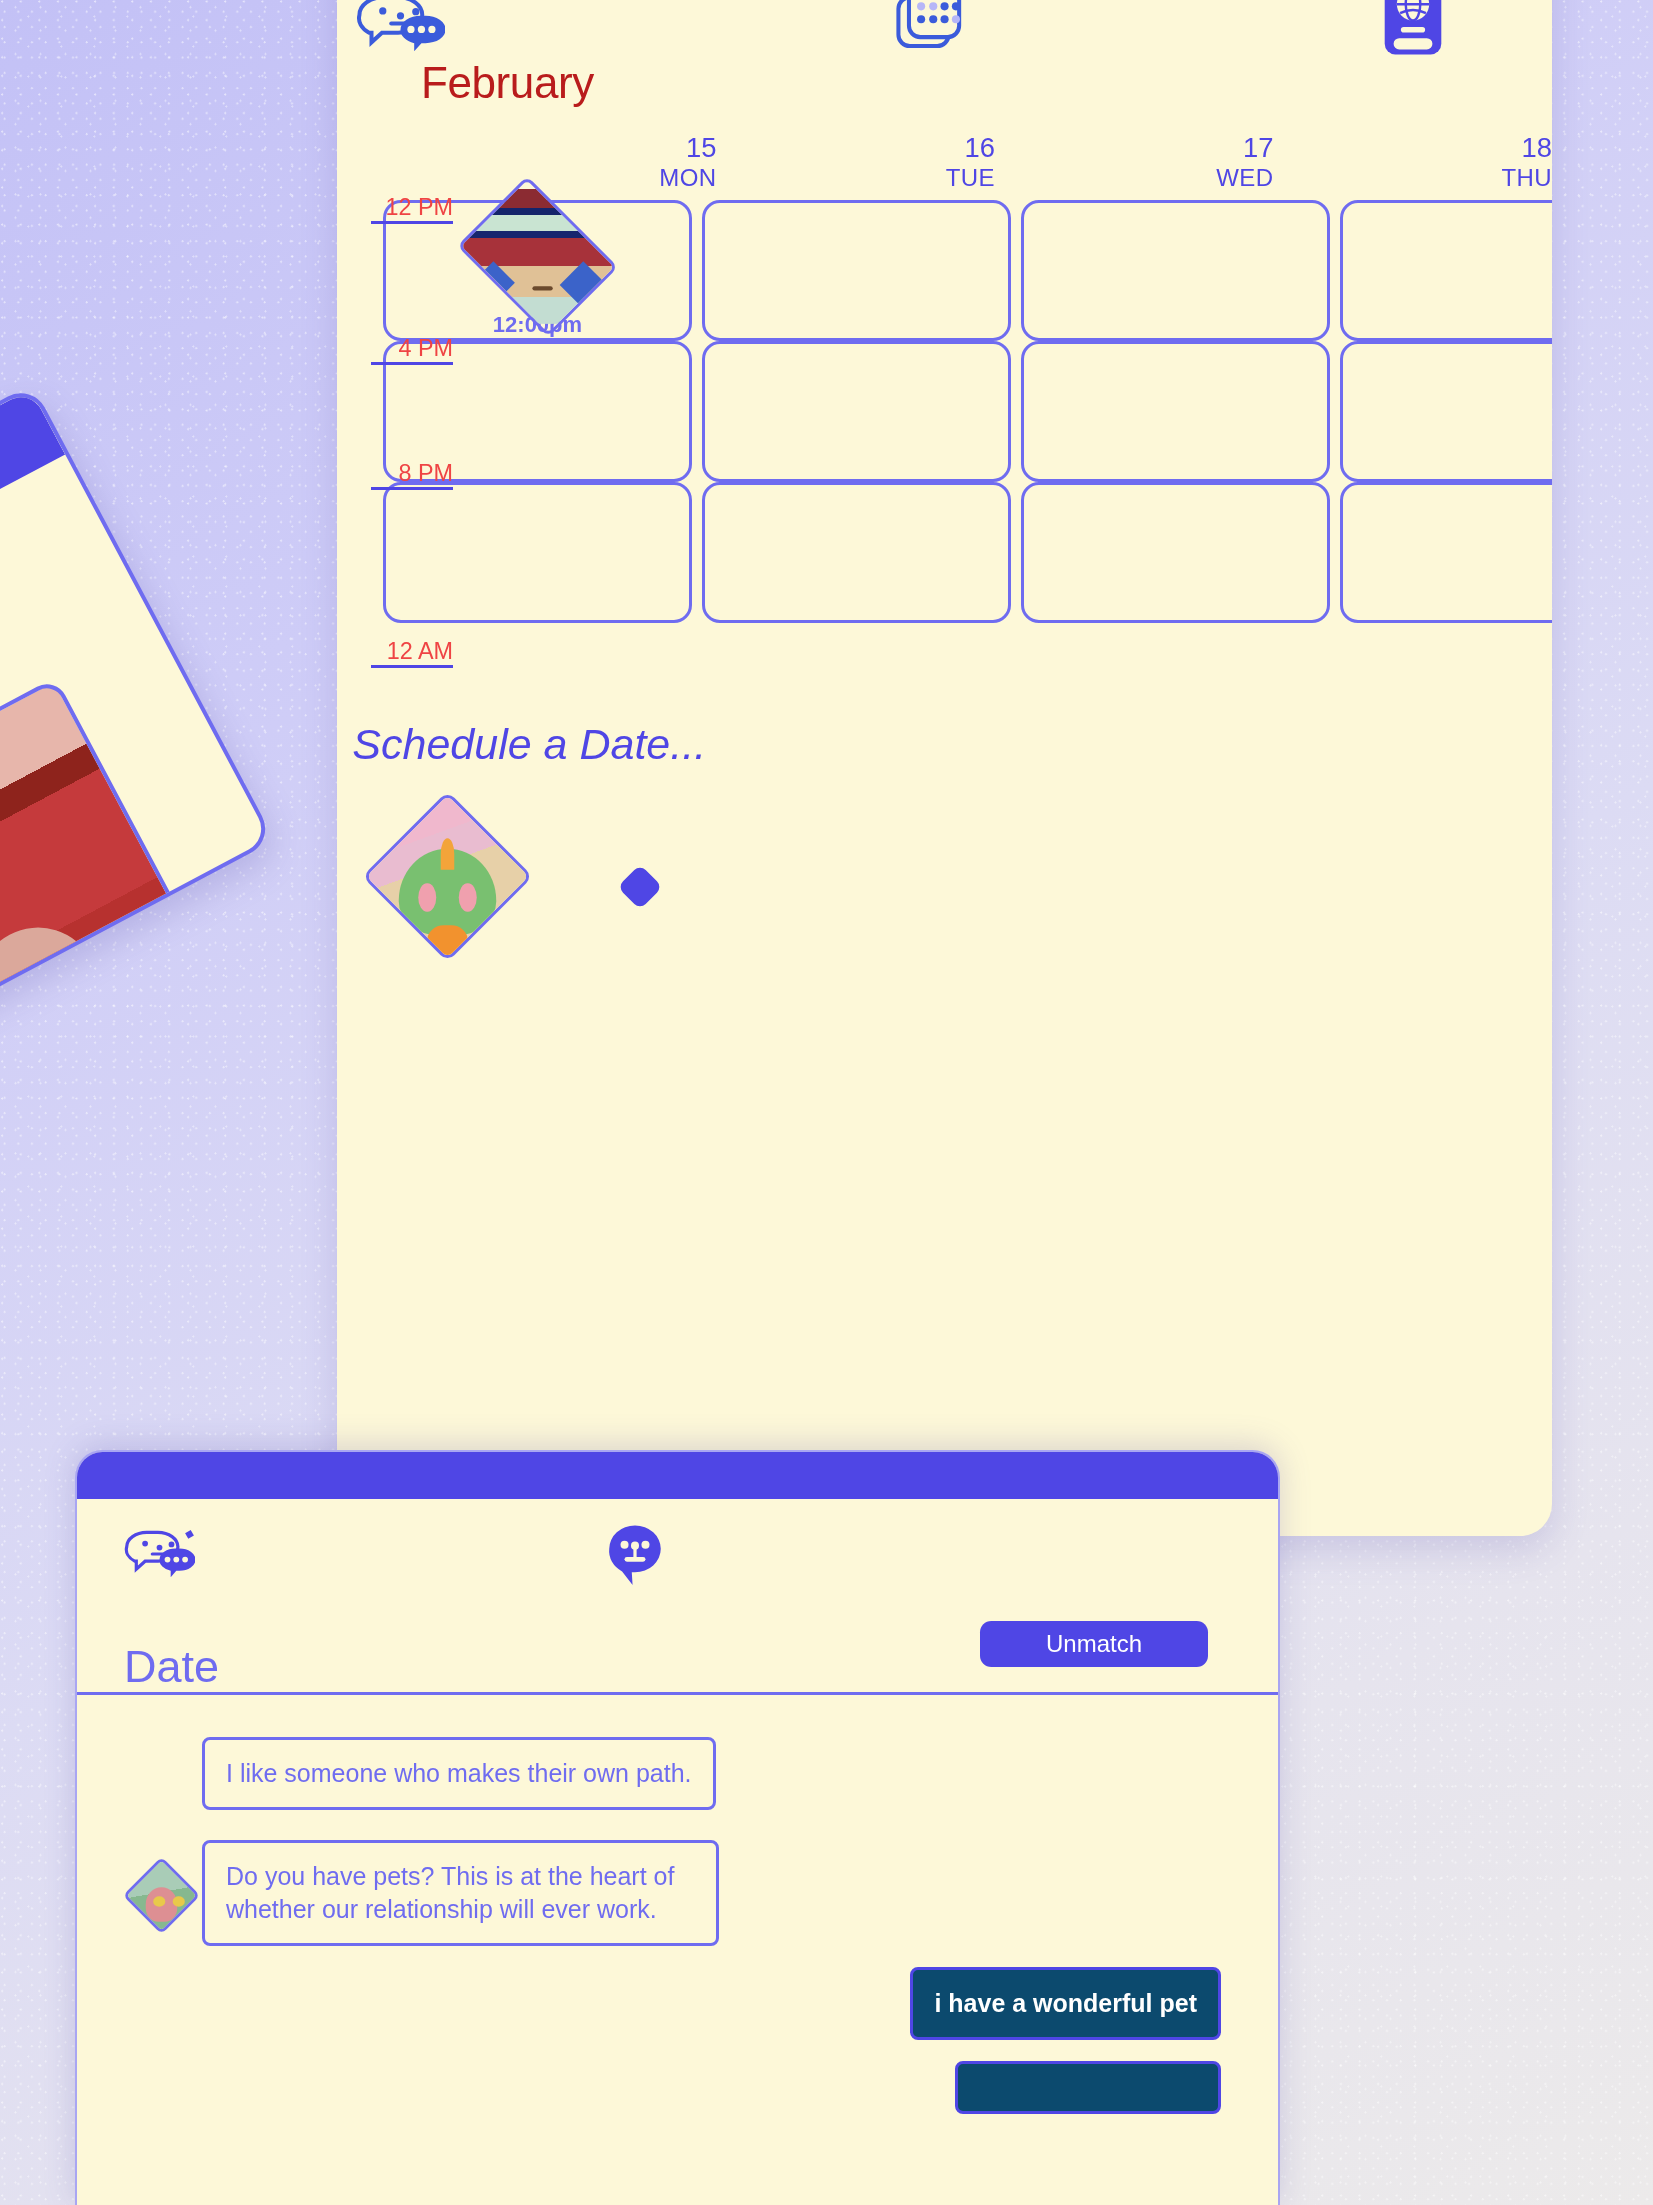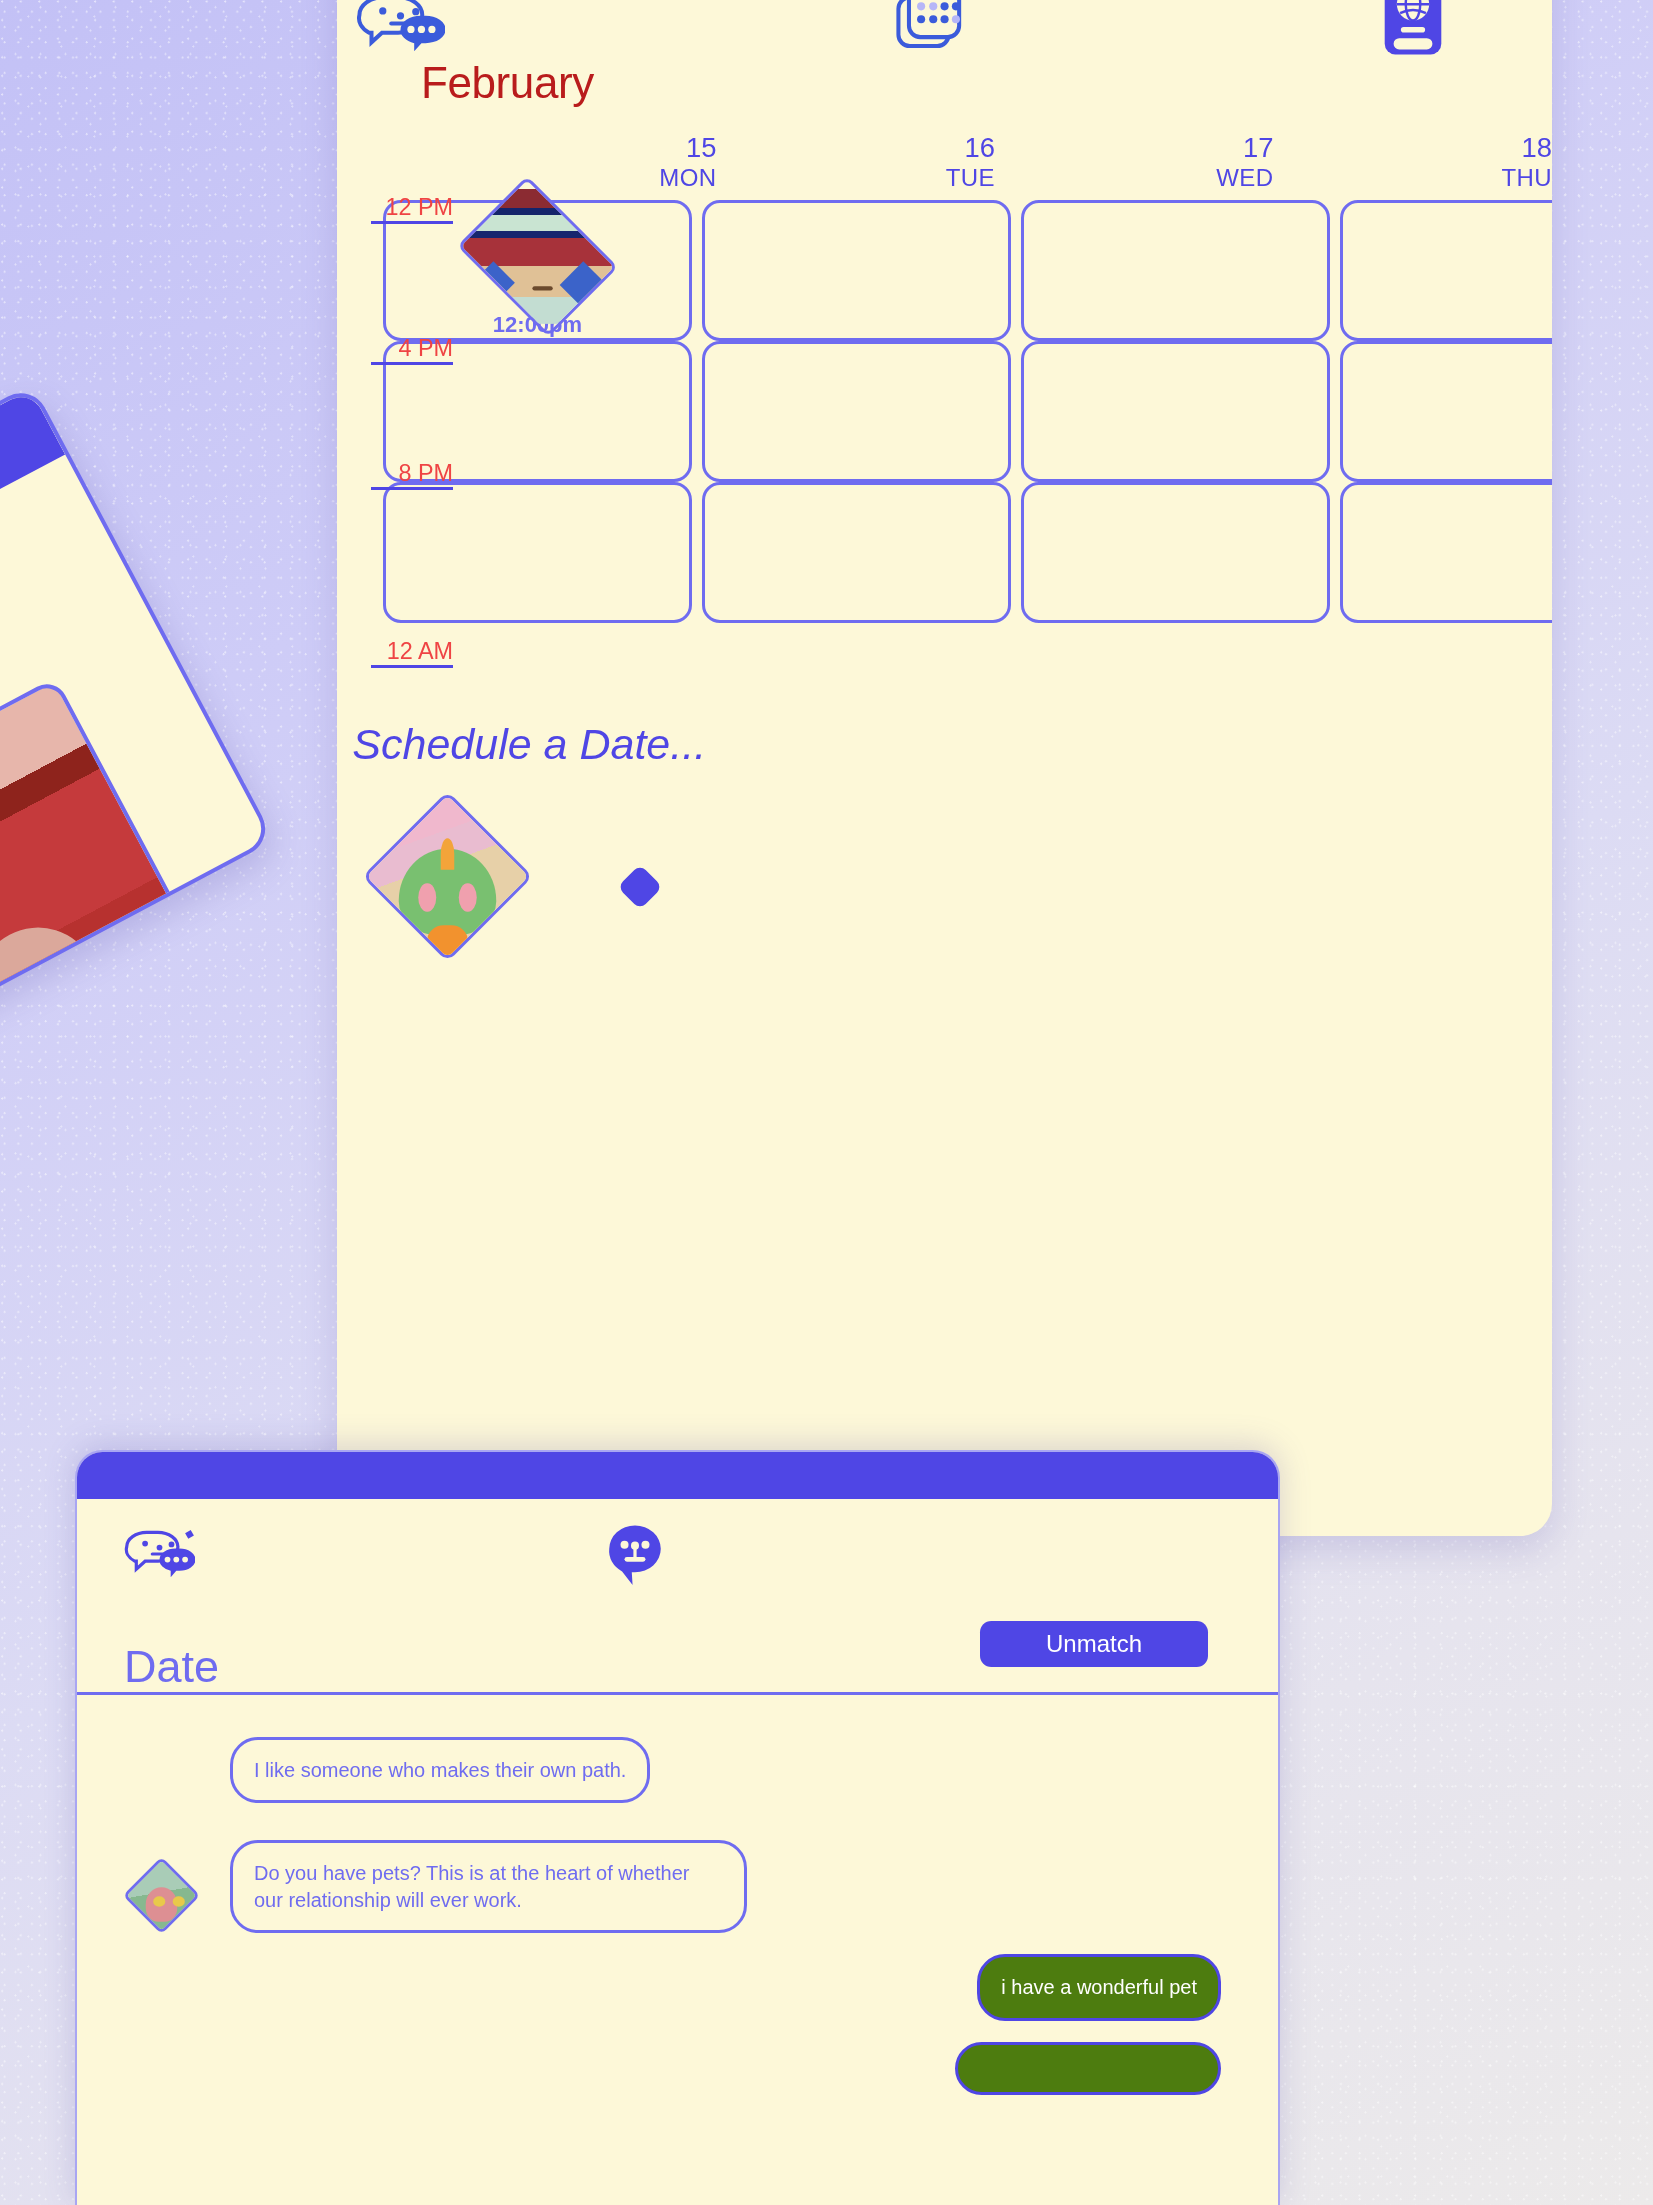--- a/index.html
+++ b/index.html
@@ -366,36 +366,36 @@
     position: absolute;
     left: 38%; top: 52%;
     width: 8px; height: 6.5px;
     background: #e8c94a;
     border-radius: 50%;
     box-shadow: 13px 0 0 #e8c94a;
   }
   .msg-avatar.spacer { visibility: hidden; }
 
   .bubble {
-    border-radius: 28px;
+    border-radius: 8px;
     padding: 17px 21px;
-    font-size: 20px;
+    font-size: 25px;
     line-height: 1.32;
     max-width: 646px;
-    margin-left: 28px;
   }
   .bubble.in {
     border: 3.2px solid #6f6cf0;
     background: #fdf8d8;
     color: #6f6cf0;
   }
   .bubble.out {
-    background: #4d7c0f;
+    background: #0c4a6e;
     color: #ffffff;
     border: 3.2px solid #4f46e5;
+    font-weight: bold;
   }
   .bubble.partial { height: 53px; padding: 0; }
 </style>
 </head>
 <body>
 
 <div id="desktop"></div>
 
 <div id="bg-card">
   <div class="bar"></div>

